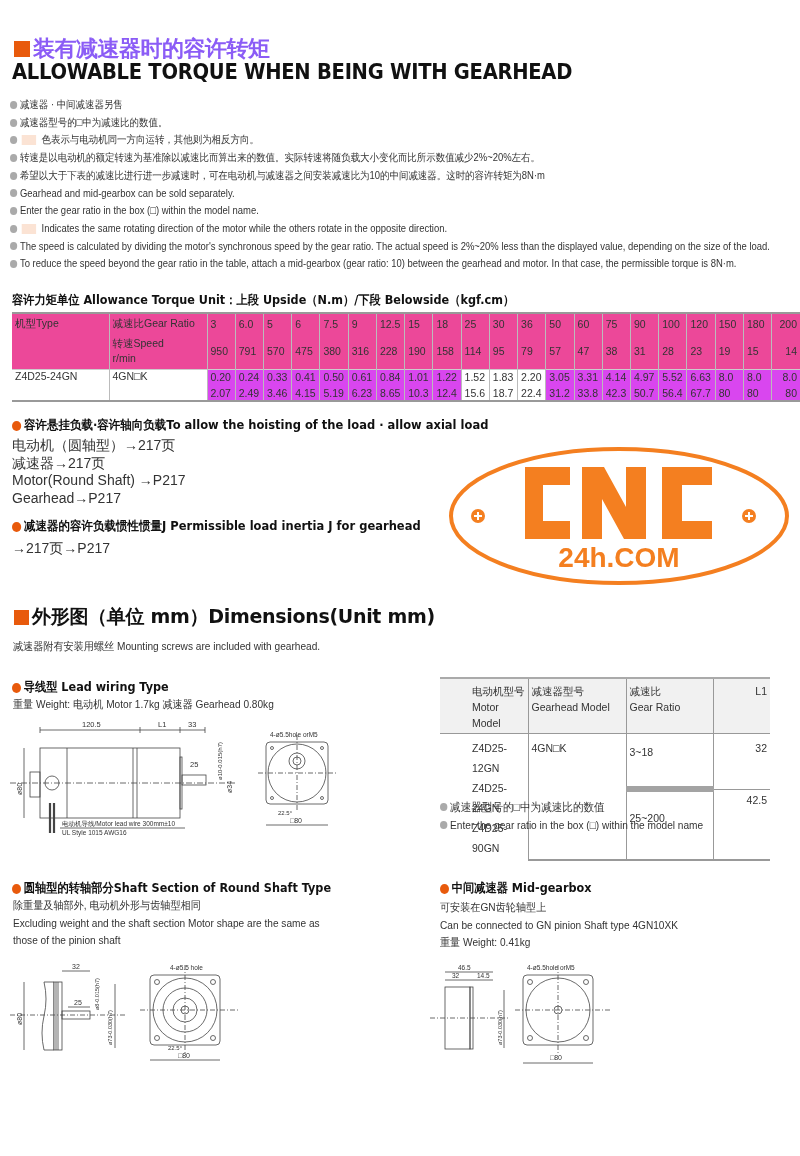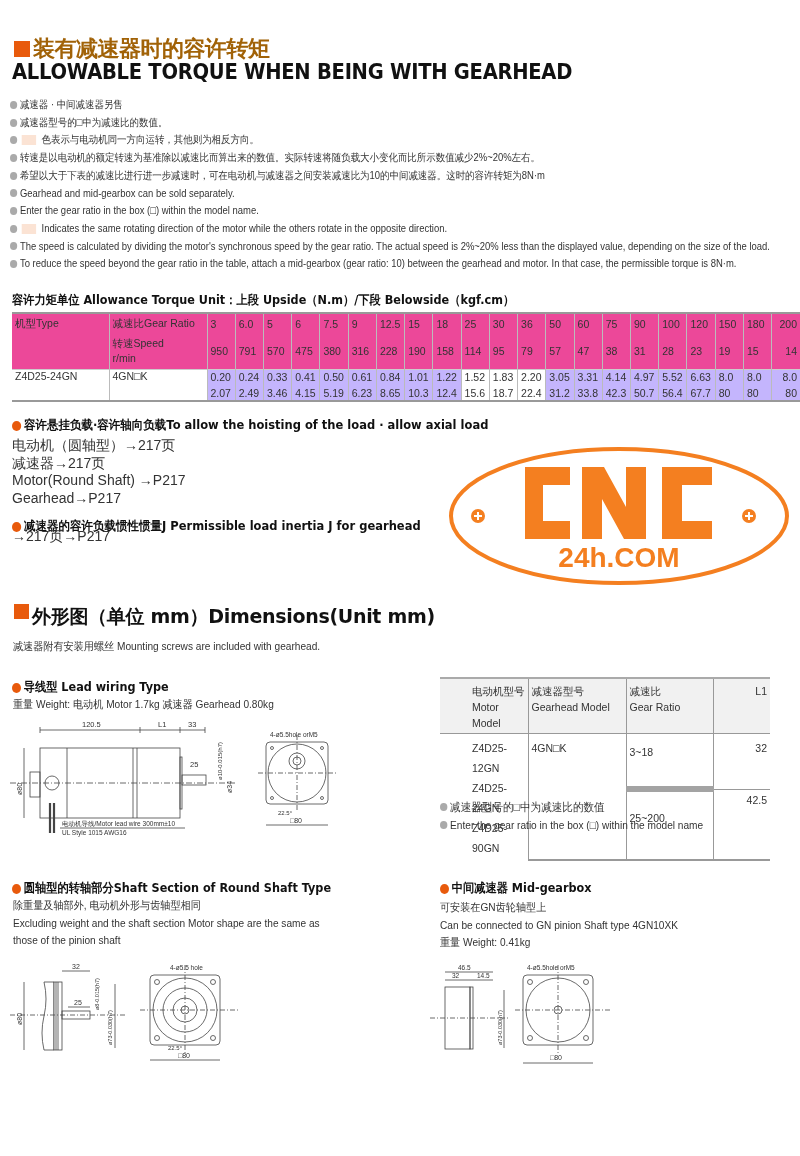--- a/index.html
+++ b/index.html
@@ -1,49 +1,49 @@
 <!DOCTYPE html>
 <html><head>
 <meta charset="utf-8">
 <style>
   * { box-sizing: border-box; margin: 0; padding: 0; }
   html, body { width: 800px; height: 1156px; background: #ffffff; overflow: hidden; }
   body { position: relative; font-family: "Liberation Sans", "DejaVu Sans", sans-serif; color: #222; }
   .abs { position: absolute; }
 
-  .h1cn { left: 14px; top: 34px; font-size: 22px; font-weight: bold; color: #a16207; font-family: "DejaVu Sans", sans-serif; letter-spacing: -0.5px; display:flex; align-items:center; }
+  .h1cn { left: 14px; top: 34px; font-size: 22px; font-weight: bold; color: #8b5cf6; font-family: "DejaVu Sans", sans-serif; letter-spacing: -0.5px; display:flex; align-items:center; }
   .sq { display:inline-block; width: 16px; height: 16px; background: #e85a0c; margin-right: 3px; }
   .h1en { left: 12px; top: 60px; font-size: 21px; font-weight: bold; color: #111; font-family: "DejaVu Sans", sans-serif; transform: scaleX(0.93); transform-origin: left; letter-spacing: -0.3px; }
 
   .notes { left: 10px; top: 96px; width: 790px; }
   .note { font-size: 10.5px; line-height: 17.7px; color: #333; display: flex; align-items: center; white-space: nowrap; transform: scaleX(0.9); transform-origin: left; }
   .dot { display:inline-block; width: 8px; height: 8px; border-radius: 50%; background: #aaa; margin-right: 3px; flex-shrink: 0; }
   .swatch { display:inline-block; width: 16px; height: 10px; background: #fbe3d4; margin: 0 6px 0 2px; }
 
   .tbl-title { left: 12px; top: 292px; font-size: 12.5px; font-weight: bold; color: #111; font-family: "DejaVu Sans", sans-serif; white-space: nowrap; transform: scaleX(0.9); transform-origin: left; }
 
   table.torque { position: absolute; left: 12px; top: 312px; border-collapse: collapse; font-size: 10.5px; color: #333; width: 788px; table-layout: fixed; }
   table.torque td { border-left: 1px solid #bbb; padding: 0 3px; height: 20px; white-space: nowrap; overflow: hidden; }
   table.torque tr.hdr td { background: #ec4899; }
   table.torque tr.r1 td { border-top: 2px solid #999; }
   table.torque tr.r3 td { border-top: 1px solid #bbb; }
   table.torque tr.r4 td { border-top: 1px solid #ccc; height: 16px; }
   table.torque tr.r5 td { height: 16px; border-bottom: 2px solid #999; }
   table.torque td.c0 { border-left: none; }
-  table.torque td.pk { background: #c4b5fd; }
+  table.torque td.pk { background: #d946ef; }
   table.torque td.wh { background: #ffffff; }
   table.torque td.last { text-align: right; }
 
   .sec2 { left: 12px; top: 417px; font-size: 12.5px; font-weight: bold; color: #111; font-family: "DejaVu Sans", sans-serif; white-space: nowrap; display:flex; align-items:center; transform: scaleX(0.92); transform-origin:left; }
   .odot { display:inline-block; width: 10px; height: 10px; background: #e85a0c; border-radius: 50%; margin-right: 3px; }
   .lines { font-size: 14px; color: #333; line-height: 17.5px; white-space: nowrap; }
 
   .logo { left: 447px; top: 445px; width: 345px; height: 143px; }
 
-  .h2 { left: 14px; top: 604px; font-size: 19px; font-weight: bold; color: #111; font-family: "DejaVu Sans", sans-serif; display:flex; white-space: nowrap; letter-spacing: -0.3px; }
+  .h2 { left: 14px; top: 604px; font-size: 19px; font-weight: bold; color: #111; font-family: "DejaVu Sans", sans-serif; display:flex; align-items:center; white-space: nowrap; letter-spacing: -0.3px; }
   .h2 .sq { width: 15px; height: 15px; }
   .mount { left: 13px; top: 639px; font-size: 11px; color: #333; white-space: nowrap; transform: scaleX(0.92); transform-origin:left; }
 
   .sub { font-size: 12.5px; font-weight: bold; color: #111; font-family: "DejaVu Sans", sans-serif; white-space: nowrap; display:flex; align-items:center; transform: scaleX(0.9); transform-origin:left; }
   .txt { font-size: 11px; color: #333; white-space: nowrap; line-height: 17.5px; transform: scaleX(0.92); transform-origin:left; }
 
   table.models { position: absolute; left: 440px; top: 677px; border-collapse: collapse; font-size: 10.5px; color: #333; width: 330px; table-layout: fixed; }
   table.models td { vertical-align: top; padding: 2px 3px; border-left: 1px solid #999; }
   table.models td.first { border-left: none; padding-left: 32px; }
   table.models tr.head td { background: #f1f1f1; border-top: 2px solid #aaa; border-bottom: 1px solid #999; height: 40px; line-height: 16px; padding-top: 4px; }
@@ -223,21 +223,21 @@
 <div class="abs lines" style="left:12px; top:437px;">
   <div>电动机（圆轴型）→217页</div>
   <div>减速器→217页</div>
   <div>Motor(Round Shaft) →P217</div>
   <div>Gearhead→P217</div>
 </div>
 <div class="abs sec2" style="top:518px;">
   <span class="odot"></span>
   <span>减速器的容许负载惯性惯量J  Permissible load inertia J for gearhead</span>
 </div>
-<div class="abs lines" style="left:12px; top:528px;">→217页→P217</div>
+<div class="abs lines" style="left:12px; top:540px;">→217页→P217</div>
 
 <div class="abs logo">
   <svg width="345" height="143" viewBox="0 0 345 143">
     <ellipse cx="172" cy="71" rx="168" ry="67" fill="#fff" stroke="#f47f20" stroke-width="4"></ellipse>
     <circle cx="31" cy="71" r="7" fill="#f47f20"></circle>
     <path d="M27 71h8M31 67v8" stroke="#fff" stroke-width="2"></path>
     <circle cx="302" cy="71" r="7" fill="#f47f20"></circle>
     <path d="M298 71h8M302 67v8" stroke="#fff" stroke-width="2"></path>
 
     <path d="M78 22h45v18h-27v36h27v18h-45z" fill="#f47f20"></path>

